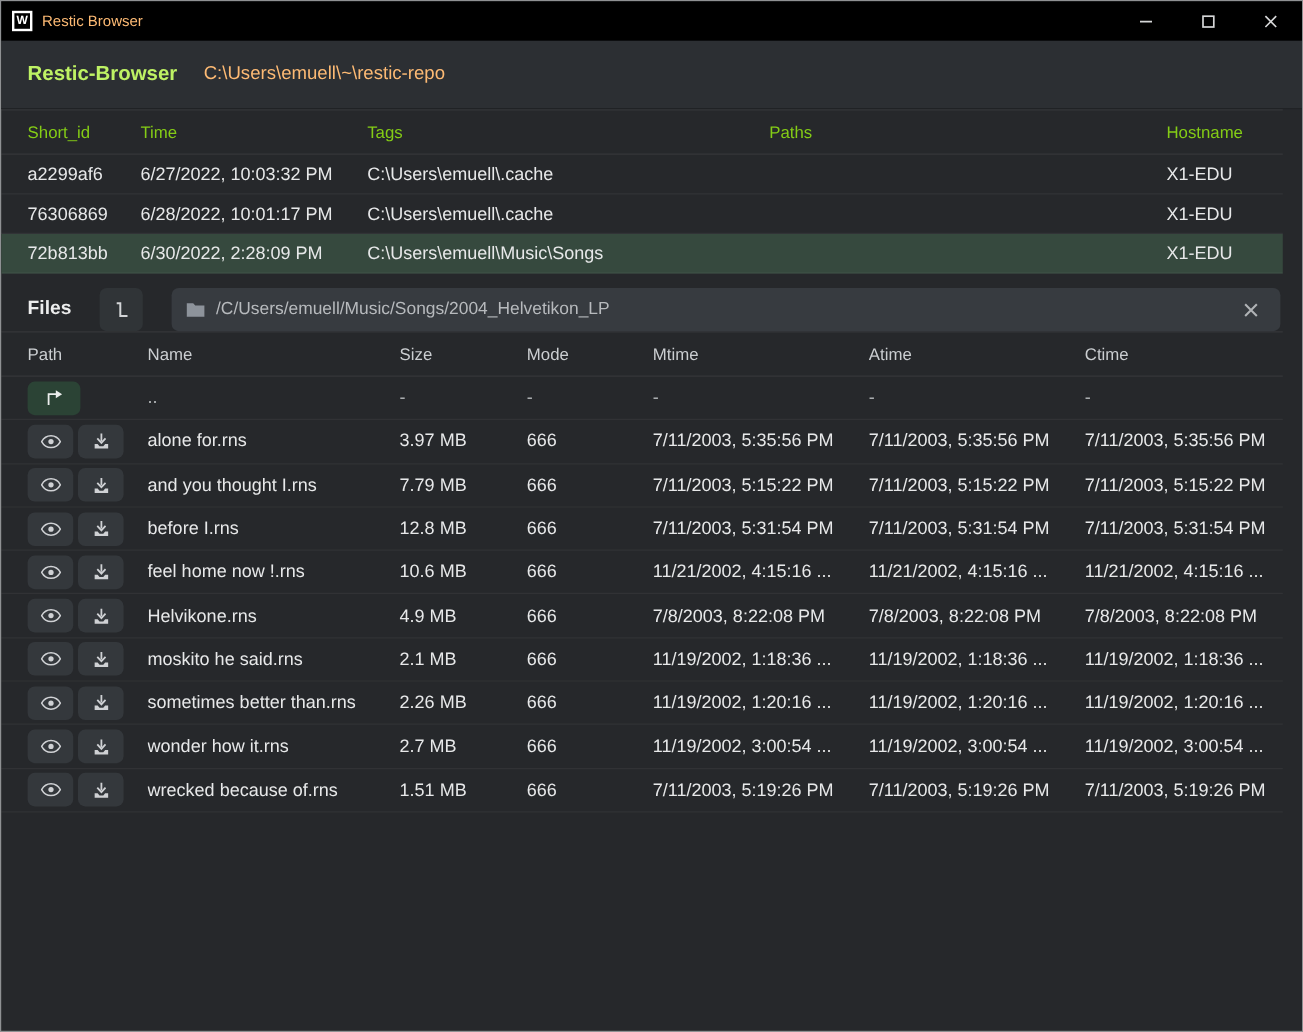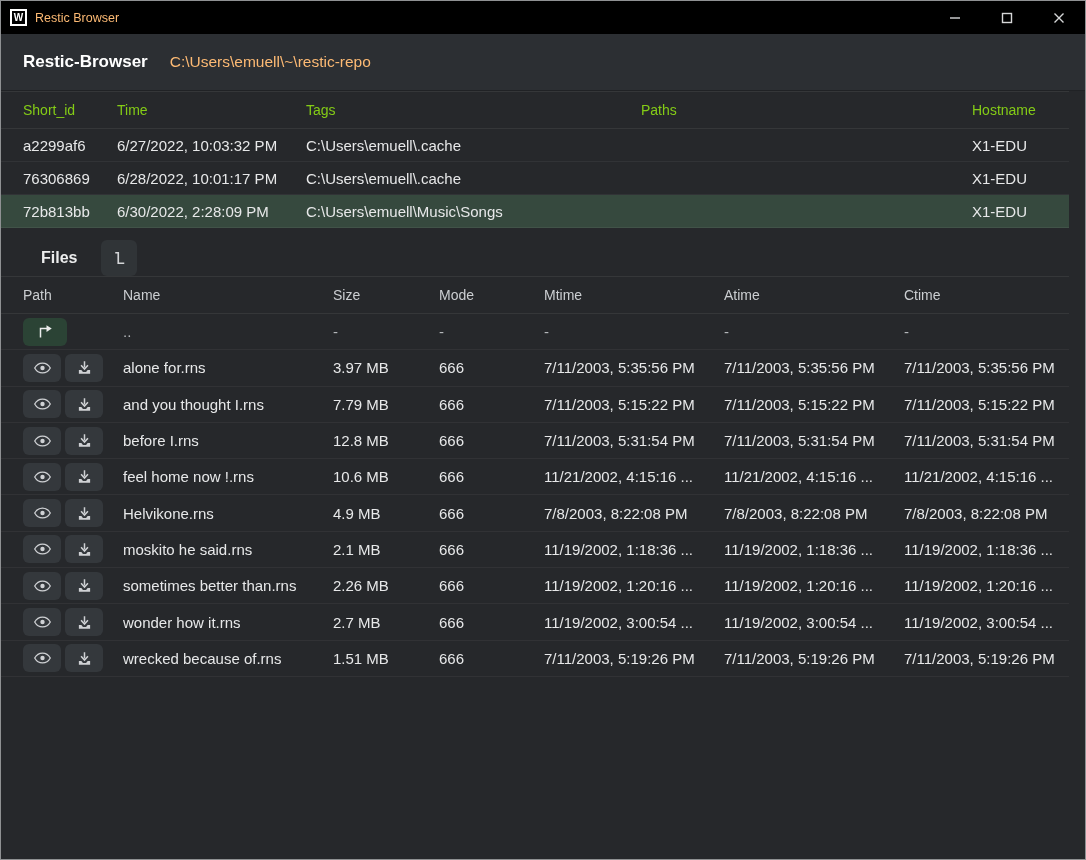--- a/index.html
+++ b/index.html
@@ -35,21 +35,21 @@
   }
   .tb-btn svg { display: block; }
 
   
   .app-header {
     height: 57px; background: #2c2f33;
     display: flex; align-items: center; gap: 22px;
     padding: 0 22px;
     border-bottom: 1px solid #202225;
   }
-  .app-title { font-size: 17px; font-weight: bold; color: #ffffff; }
+  .app-title { font-size: 17px; font-weight: bold; color: #bef264; }
   .repo-btn {
     background: #2b4537; color: #f2f3f4;
     border: 0; border-radius: 6px;
     font-family: inherit; font-size: 14.5px; font-weight: bold;
     padding: 11px 19px; cursor: pointer;
   }
   .repo-path { color: #fdba74; font-size: 15.5px; }
 
   
   .section-title {
@@ -70,21 +70,21 @@
     border-top: 1px solid rgba(255,255,255,0.07);
     border-bottom: 1px solid rgba(255,255,255,0.07);
     color: #84cc16; font-size: 14px;
   }
   .snap-row { height: 33px; font-size: 15px; border-bottom: 1px solid rgba(255,255,255,0.055); }
   .snap-row.selected { background: #36493e; }
 
   
   .files-bar {
     display: flex; align-items: center;
-    padding: 12px 18px 0 22px; gap: 24px; margin-left: 18px;
+    padding: 12px 18px 0 22px; gap: 24px;
   }
   .files-title { font-size: 16px; font-weight: bold; color: #eceded; width: 36px; }
   .tree-btn {
     width: 36px; height: 36px; flex: 0 0 auto;
     background: #303437; border: 0; border-radius: 6px;
     color: #d3d5d7; cursor: pointer;
     display: flex; align-items: center; justify-content: center;
   }
   .path-input {
     flex: 1; height: 36px;
@@ -194,20 +194,31 @@
       </div>
   </div>
 
   <div class="files-bar">
     <span class="files-title">Files</span>
     <button class="tree-btn">
       <svg width="18" height="18" viewBox="0 0 24 24">
           <path d="M7 5 H11 V19 H19" fill="none" stroke="currentColor" stroke-width="2.2"></path>
         </svg>
     </button>
+    <div class="path-input">
+      <svg width="16" height="14" viewBox="0 0 24 20">
+          <path d="M1 2 h8 l2.5 3 H23 v14 H1 Z" fill="#8d939b"></path>
+        </svg>
+      <span class="path-text">/C/Users/emuell/Music/Songs/2004_Helvetikon_LP</span>
+      <button class="clear-btn">
+        <svg width="13" height="13" viewBox="0 0 12 12">
+            <path d="M1.5 1.5 L10.5 10.5 M10.5 1.5 L1.5 10.5" stroke="currentColor" stroke-width="1.6"></path>
+          </svg>
+      </button>
+    </div>
   </div>
 
   <div>
     <div class="file-grid file-head" id="file-head">
         <div class="cell">Path</div>
         <div class="cell">Name</div>
         <div class="cell">Size</div>
         <div class="cell">Mode</div>
         <div class="cell">Mtime</div>
         <div class="cell">Atime</div>

